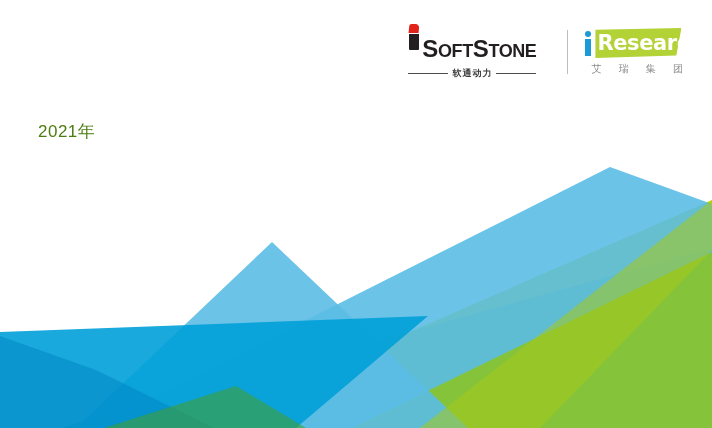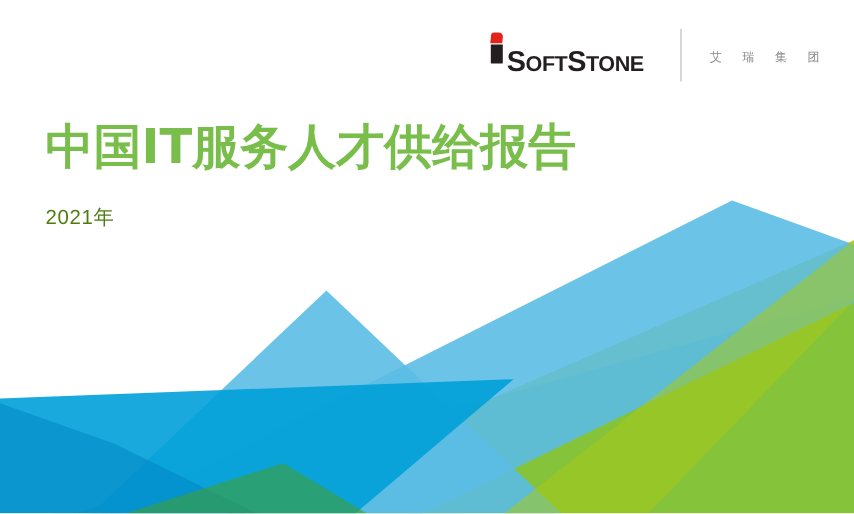--- a/index.html
+++ b/index.html
@@ -267,27 +267,39 @@
   <div class="logo-bar">
 
     <div class="logo-isoftstone">
       <div class="iss-wordmark">
         <span class="iss-i">
           <span class="iss-i-dot"></span>
           <span class="iss-i-stem"></span>
         </span>
         <span class="iss-text"><span>S</span><span class="small">OFT</span><span>S</span><span class="small">TONE</span></span>
       </div>
+      <div class="iss-sub">
+        <span class="iss-rule"></span>
+        <span class="iss-sub-text">软通动力</span>
+        <span class="iss-rule"></span>
+      </div>
     </div>
 
     <div class="logo-divider"></div>
 
     <div class="logo-iresearch">
+      <div class="ir-mark">
+        <span class="ir-green"></span>
+        <span class="ir-i">
+          <span class="ir-i-dot"></span>
+          <span class="ir-i-stem"></span>
+        </span>
+        <span class="ir-word">Research</span>
+      </div>
       <div class="ir-sub">艾 瑞 集 团</div>
     </div>
   </div>
 
   <div class="title-block">
-    <h1 class="main-title">中国IT服务人才供给报告</h1>
     <div class="sub-title">2021年</div>
   </div>
 
 </div>
 
 </body></html>

